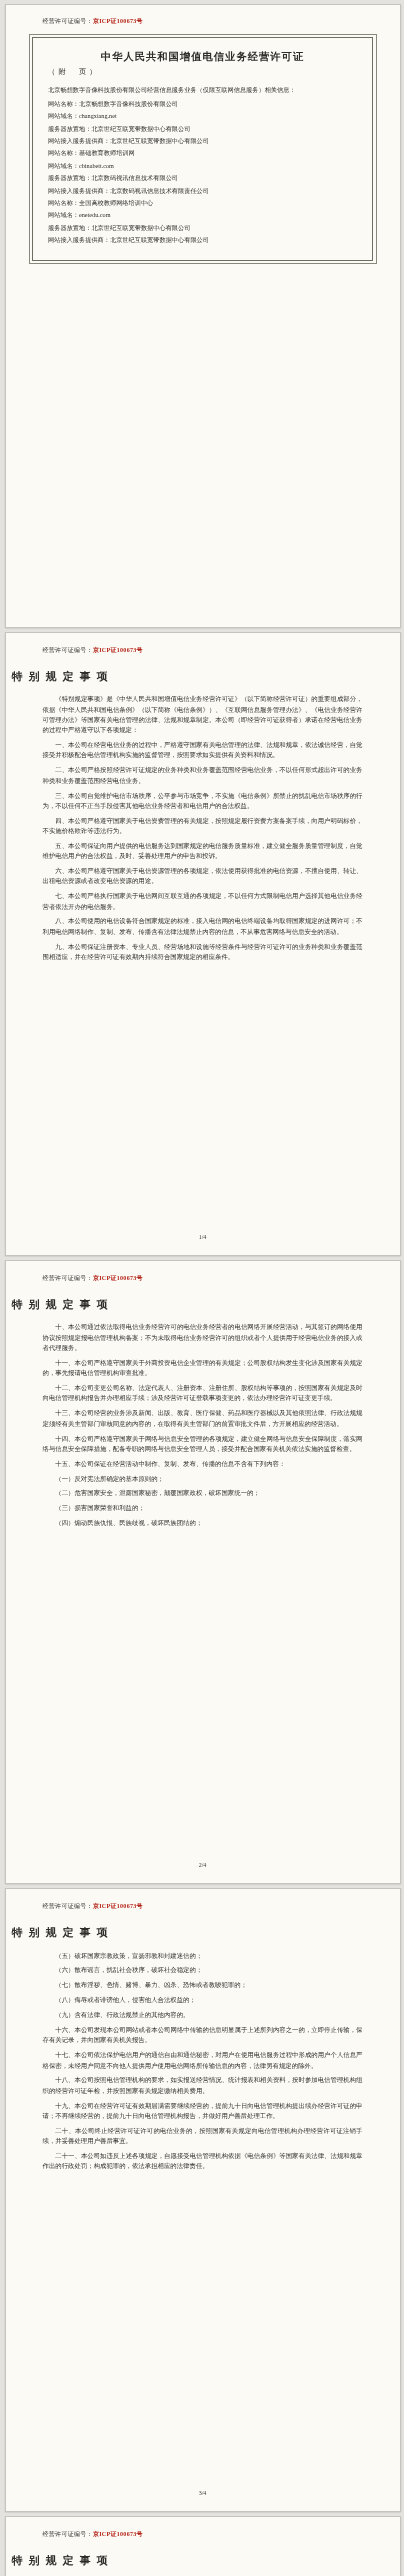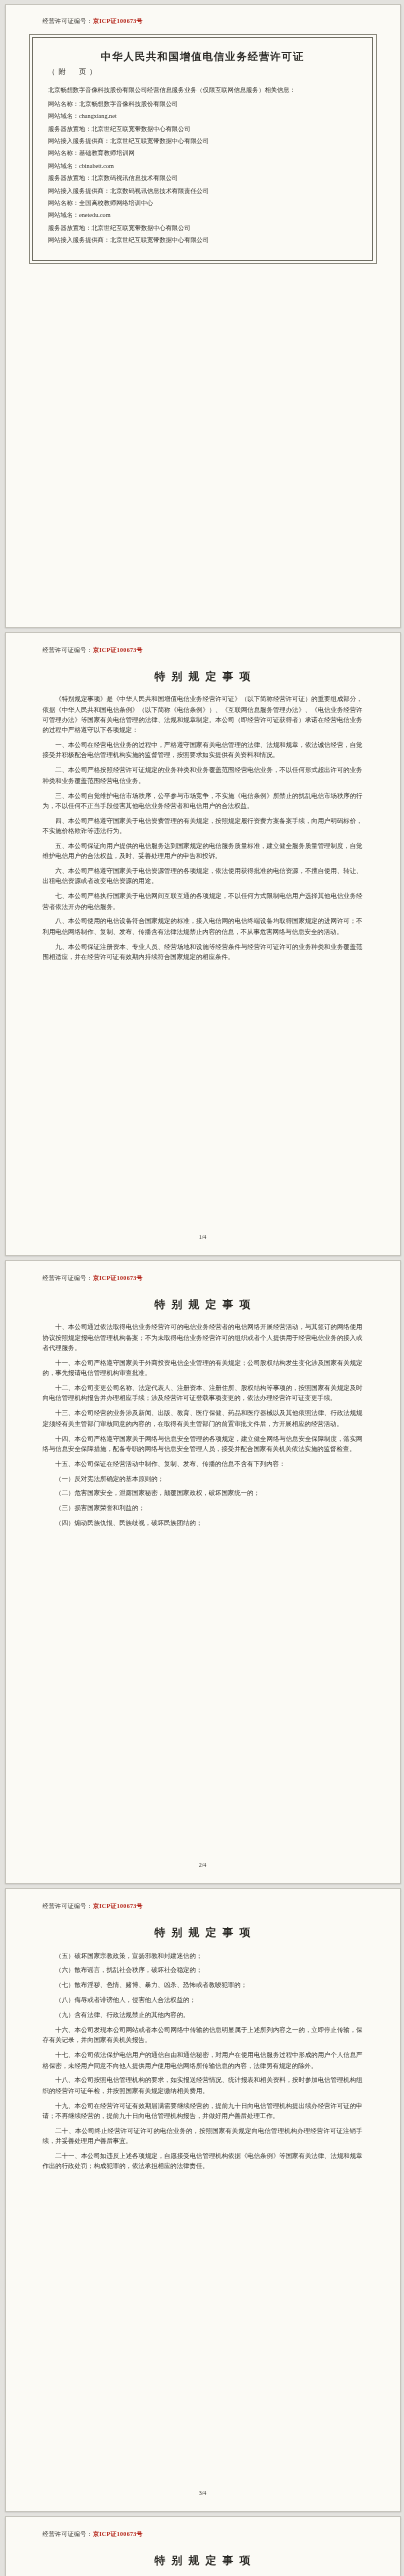--- a/index.html
+++ b/index.html
@@ -59,21 +59,21 @@
   }
   .cert-lines p{
     margin:0;
     font-size:6.2px;
     line-height:12.4px;
     white-space:normal;
   }
   
   .sp-title{
     margin:15.5px 0 10.3px;
-    text-align:center;
+    text-align:left;
     font-size:10.8px;
     font-weight:bold;
     letter-spacing:6.2px;
     text-indent:6.2px; 
   }
   .sp-body{
     padding:0 37px;
   }
   .sp-body p{
     margin:0 0 4.6px;

